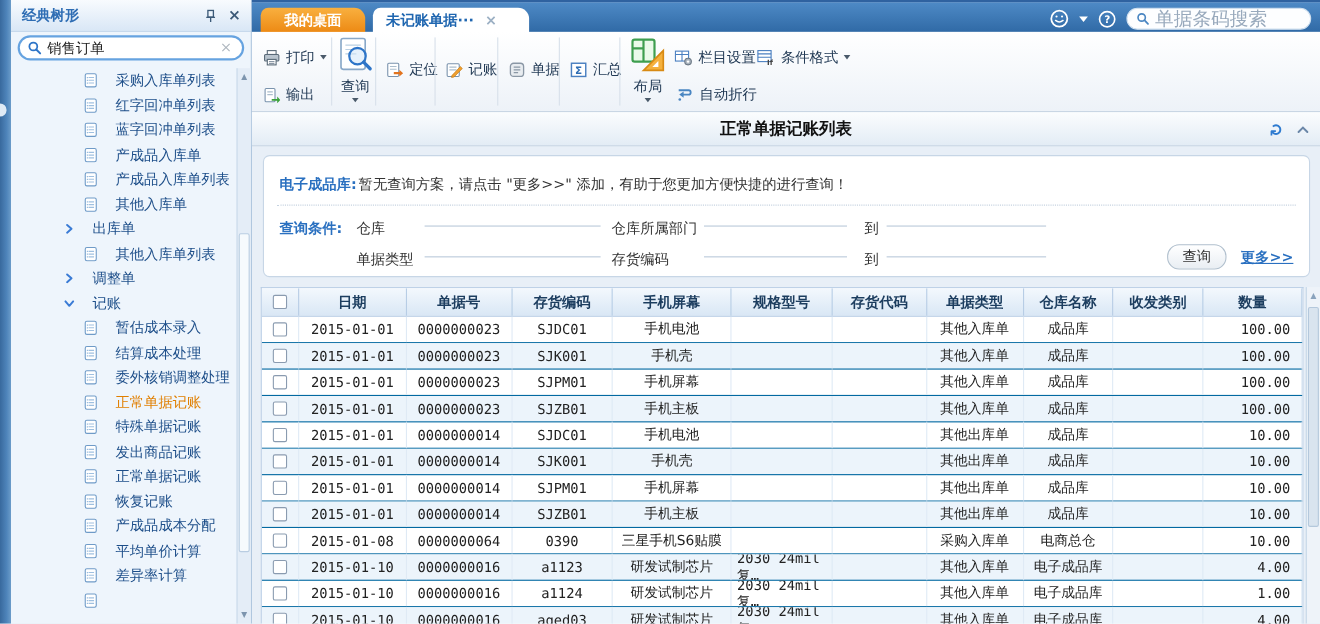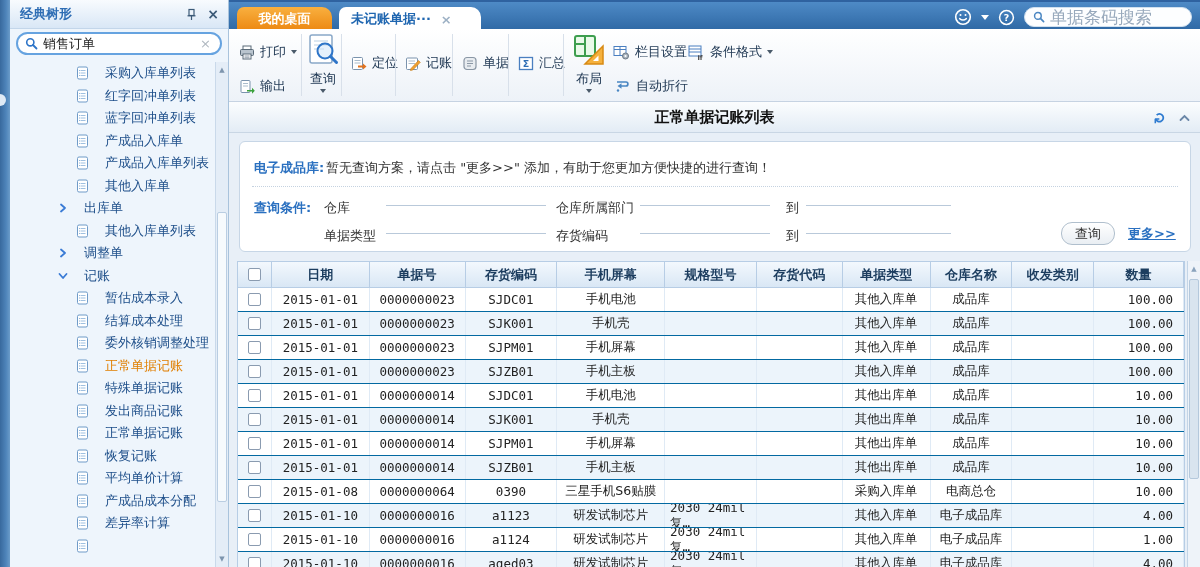--- a/index.html
+++ b/index.html
@@ -395,35 +395,35 @@
           <svg width="13" height="14" viewBox="0 0 13 14">
             <rect x="1.5" y="1" width="10" height="12" rx="1.5" fill="#fff" stroke="#6f9bc8"></rect>
             <line x1="4.5" y1="4.5" x2="9.5" y2="4.5" stroke="#9fc0e0"></line>
             <line x1="4.5" y1="7" x2="9.5" y2="7" stroke="#9fc0e0"></line>
             <line x1="4.5" y1="9.5" x2="9.5" y2="9.5" stroke="#9fc0e0"></line>
             <line x1="3" y1="4.5" x2="3.6" y2="4.5" stroke="#4a86c2" stroke-width="1.2"></line>
             <line x1="3" y1="7" x2="3.6" y2="7" stroke="#4a86c2" stroke-width="1.2"></line>
             <line x1="3" y1="9.5" x2="3.6" y2="9.5" stroke="#4a86c2" stroke-width="1.2"></line>
           </svg>
         </span>
+        <span class="tl">产成品成本分配</span>
+      </div>
+      <div class="tree-item leaf">
+        <span class="ticon">
+          <svg width="13" height="14" viewBox="0 0 13 14">
+            <rect x="1.5" y="1" width="10" height="12" rx="1.5" fill="#fff" stroke="#6f9bc8"></rect>
+            <line x1="4.5" y1="4.5" x2="9.5" y2="4.5" stroke="#9fc0e0"></line>
+            <line x1="4.5" y1="7" x2="9.5" y2="7" stroke="#9fc0e0"></line>
+            <line x1="4.5" y1="9.5" x2="9.5" y2="9.5" stroke="#9fc0e0"></line>
+            <line x1="3" y1="4.5" x2="3.6" y2="4.5" stroke="#4a86c2" stroke-width="1.2"></line>
+            <line x1="3" y1="7" x2="3.6" y2="7" stroke="#4a86c2" stroke-width="1.2"></line>
+            <line x1="3" y1="9.5" x2="3.6" y2="9.5" stroke="#4a86c2" stroke-width="1.2"></line>
+          </svg>
+        </span>
         <span class="tl">平均单价计算</span>
-      </div>
-      <div class="tree-item leaf">
-        <span class="ticon">
-          <svg width="13" height="14" viewBox="0 0 13 14">
-            <rect x="1.5" y="1" width="10" height="12" rx="1.5" fill="#fff" stroke="#6f9bc8"></rect>
-            <line x1="4.5" y1="4.5" x2="9.5" y2="4.5" stroke="#9fc0e0"></line>
-            <line x1="4.5" y1="7" x2="9.5" y2="7" stroke="#9fc0e0"></line>
-            <line x1="4.5" y1="9.5" x2="9.5" y2="9.5" stroke="#9fc0e0"></line>
-            <line x1="3" y1="4.5" x2="3.6" y2="4.5" stroke="#4a86c2" stroke-width="1.2"></line>
-            <line x1="3" y1="7" x2="3.6" y2="7" stroke="#4a86c2" stroke-width="1.2"></line>
-            <line x1="3" y1="9.5" x2="3.6" y2="9.5" stroke="#4a86c2" stroke-width="1.2"></line>
-          </svg>
-        </span>
-        <span class="tl">产成品成本分配</span>
       </div>
       <div class="tree-item leaf">
         <span class="ticon">
           <svg width="13" height="14" viewBox="0 0 13 14">
             <rect x="1.5" y="1" width="10" height="12" rx="1.5" fill="#fff" stroke="#6f9bc8"></rect>
             <line x1="4.5" y1="4.5" x2="9.5" y2="4.5" stroke="#9fc0e0"></line>
             <line x1="4.5" y1="7" x2="9.5" y2="7" stroke="#9fc0e0"></line>
             <line x1="4.5" y1="9.5" x2="9.5" y2="9.5" stroke="#9fc0e0"></line>
             <line x1="3" y1="4.5" x2="3.6" y2="4.5" stroke="#4a86c2" stroke-width="1.2"></line>
             <line x1="3" y1="7" x2="3.6" y2="7" stroke="#4a86c2" stroke-width="1.2"></line>

